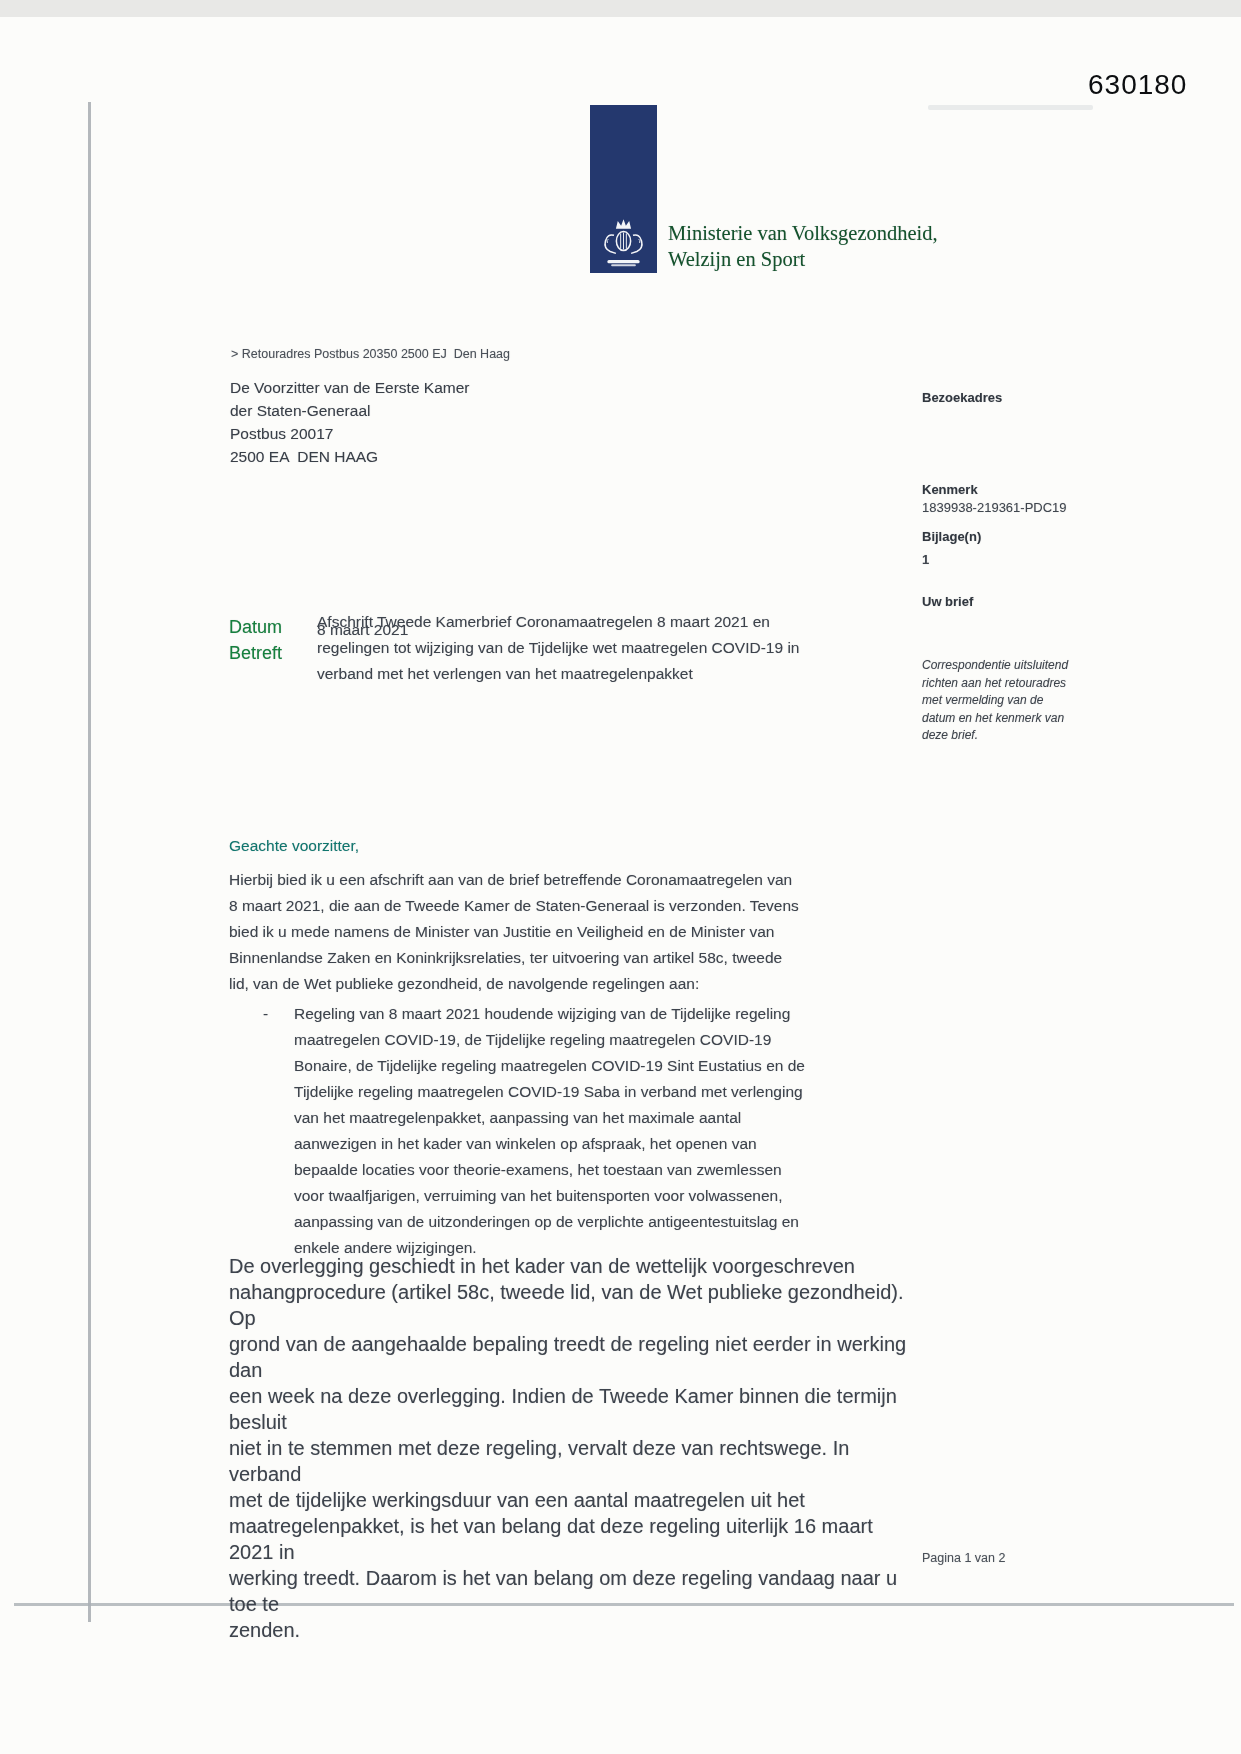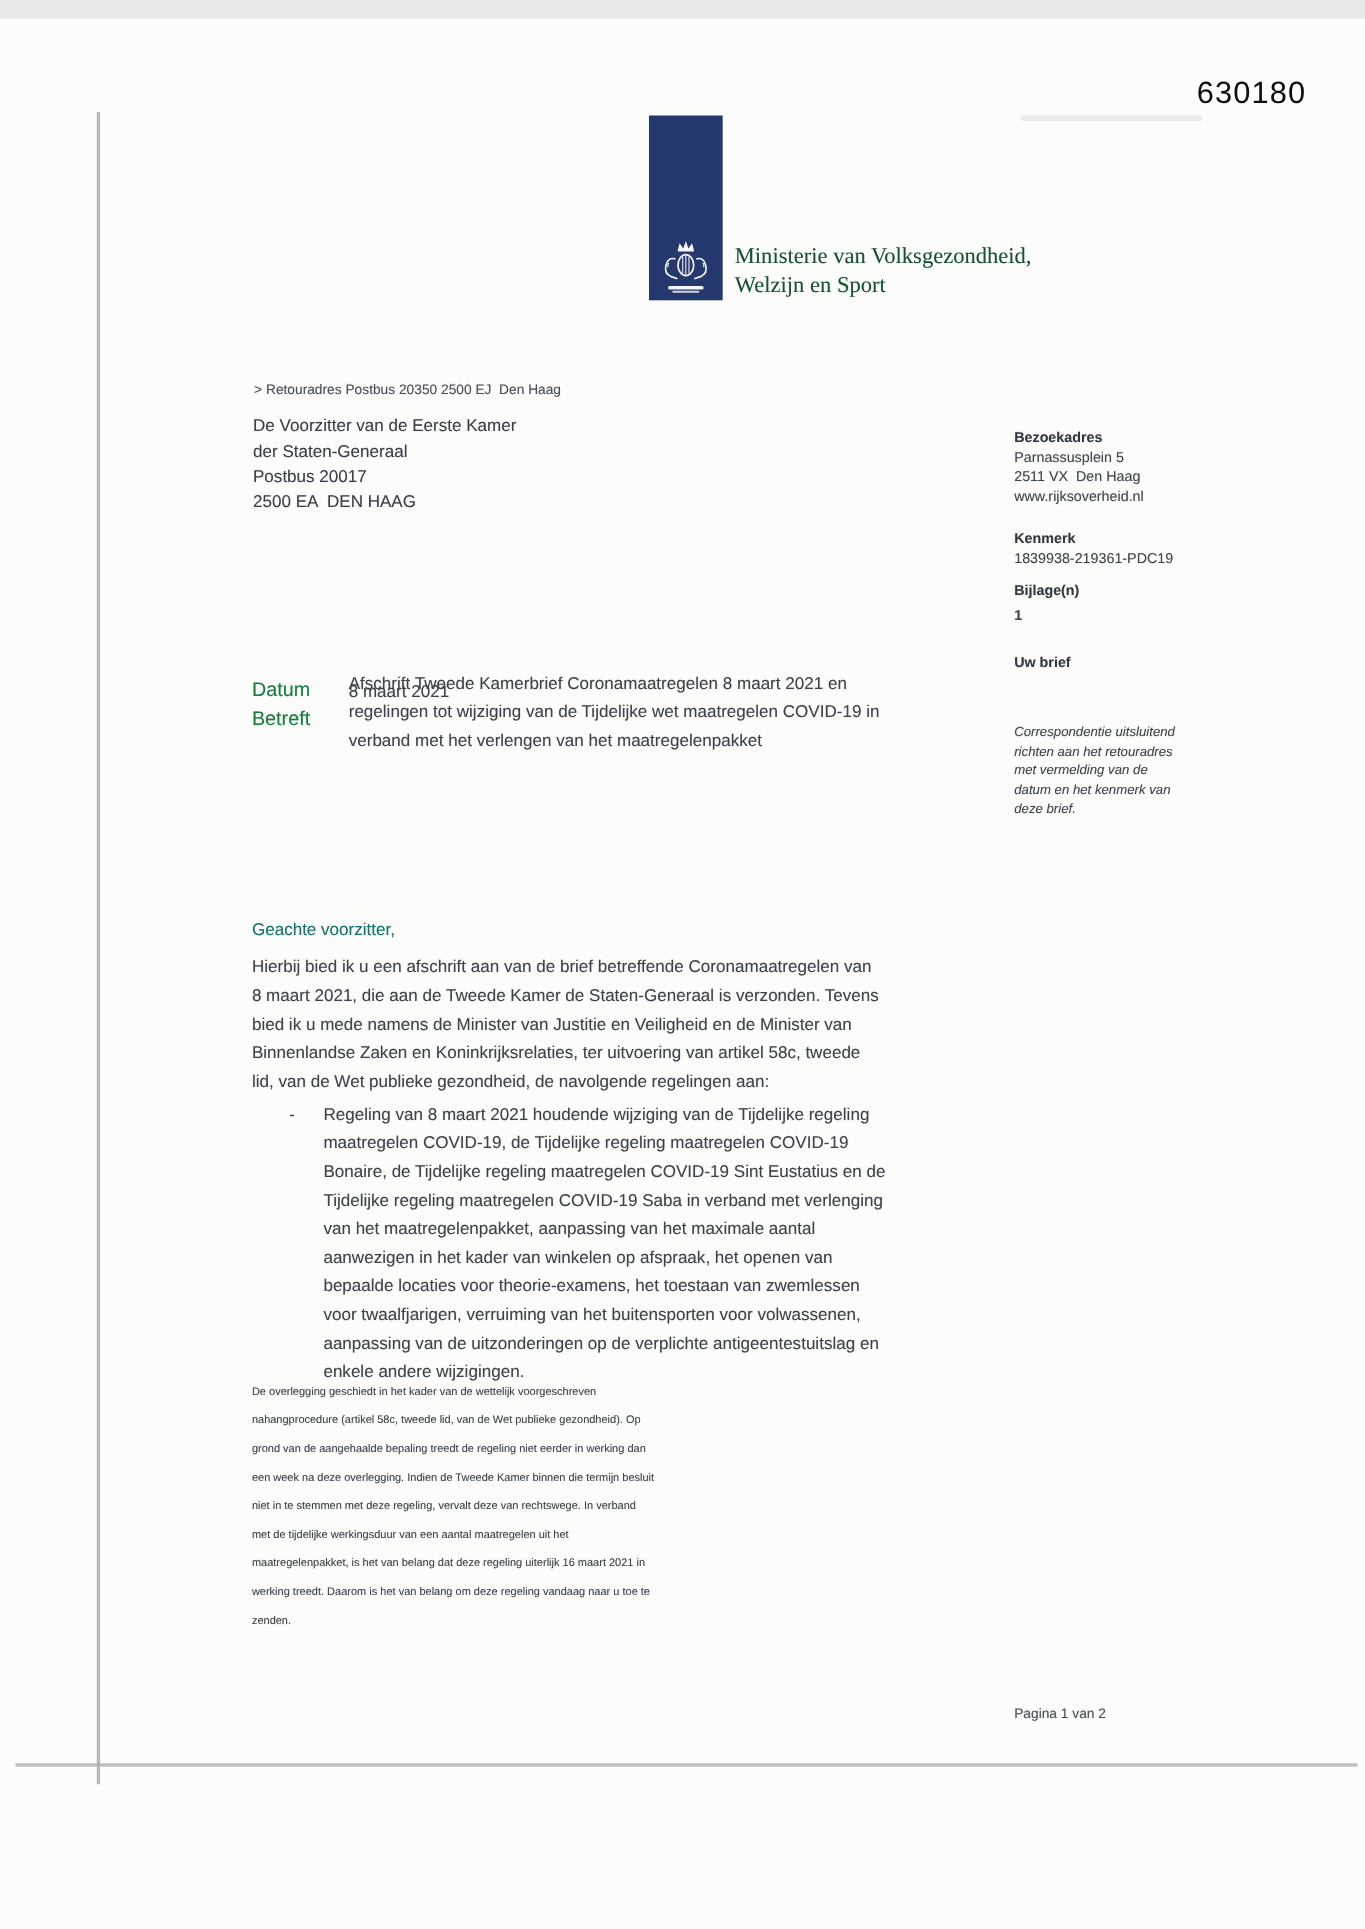--- a/index.html
+++ b/index.html
@@ -52,21 +52,21 @@
   .datum-label{top:600px;}
   .datum-value{top:600px;}
   .betreft-label{top:626px;}
   .betreft-value{top:592px;width:600px;}
 
   
   .salutation{position:absolute;left:229px;top:820px;font-size:15.5px;color:#0f766e;}
   .para1{position:absolute;left:229px;top:850px;width:690px;font-size:15.5px;line-height:26px;}
   .list-marker{position:absolute;left:263px;top:984px;font-size:15.5px;line-height:26px;}
   .list-item{position:absolute;left:294px;top:984px;width:620px;font-size:15.5px;line-height:26px;}
-  .para2{position:absolute;left:229px;top:1236px;width:690px;font-size:10px;line-height:26px;}
+  .para2{position:absolute;left:229px;top:1236px;width:690px;font-size:20px;line-height:26px;}
 
   .page-indicator{position:absolute;left:922px;top:1534px;font-size:12.5px;color:#4a5058;}
 </style>
 </head>
 <body>
 
 <div class="page">
 
   <div class="scan-edge-left"></div>
   <div class="scan-edge-bottom"></div>
@@ -93,23 +93,20 @@
   <div class="return-address pre soft">&gt; Retouradres Postbus 20350 2500 EJ  Den Haag</div>
   <div class="recipient soft">
     <div class="pre">De Voorzitter van de Eerste Kamer</div>
     <div class="pre">der Staten-Generaal</div>
     <div class="pre">Postbus 20017</div>
     <div class="pre">2500 EA  DEN HAAG</div>
   </div>
 
   <div class="sidebar sb-bezoekadres">
     <div class="sb-label soft">Bezoekadres</div>
-    <div class="pre soft">Parnassusplein 5
-2511 VX  Den Haag
-www.rijksoverheid.nl</div>
   </div>
 
   <div class="sidebar sb-kenmerk">
     <div class="sb-label soft">Kenmerk</div>
     <div class="soft">1839938-219361-PDC19</div>
   </div>
 
   <div class="sidebar sb-bijlagen">
     <div class="sb-label soft">Bijlage(n)</div>
     <div class="sb-value-bold soft">1</div>

